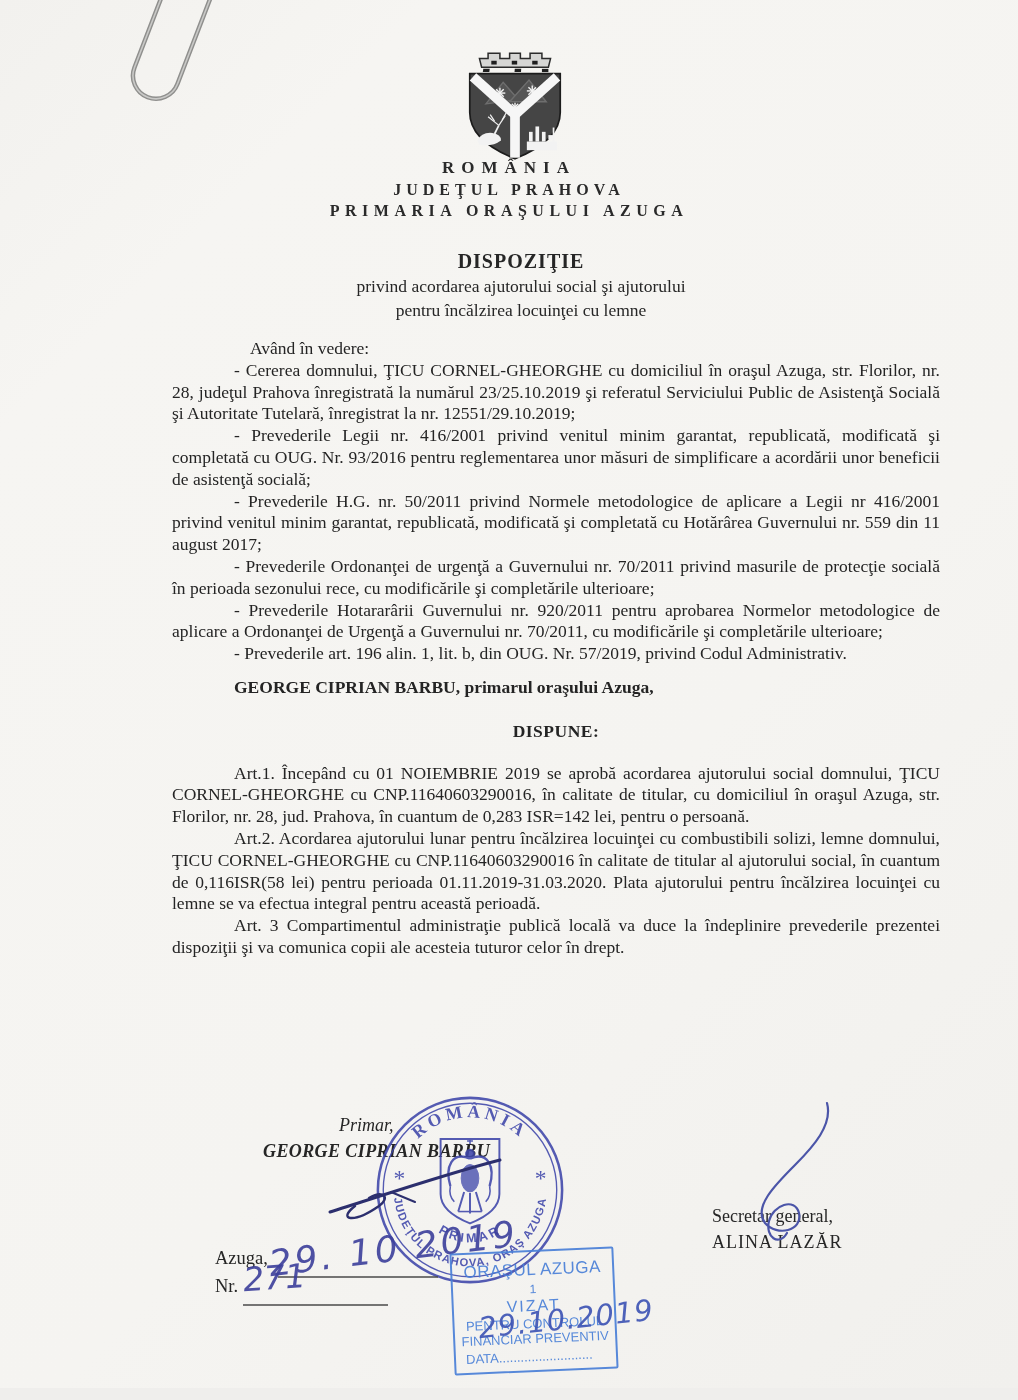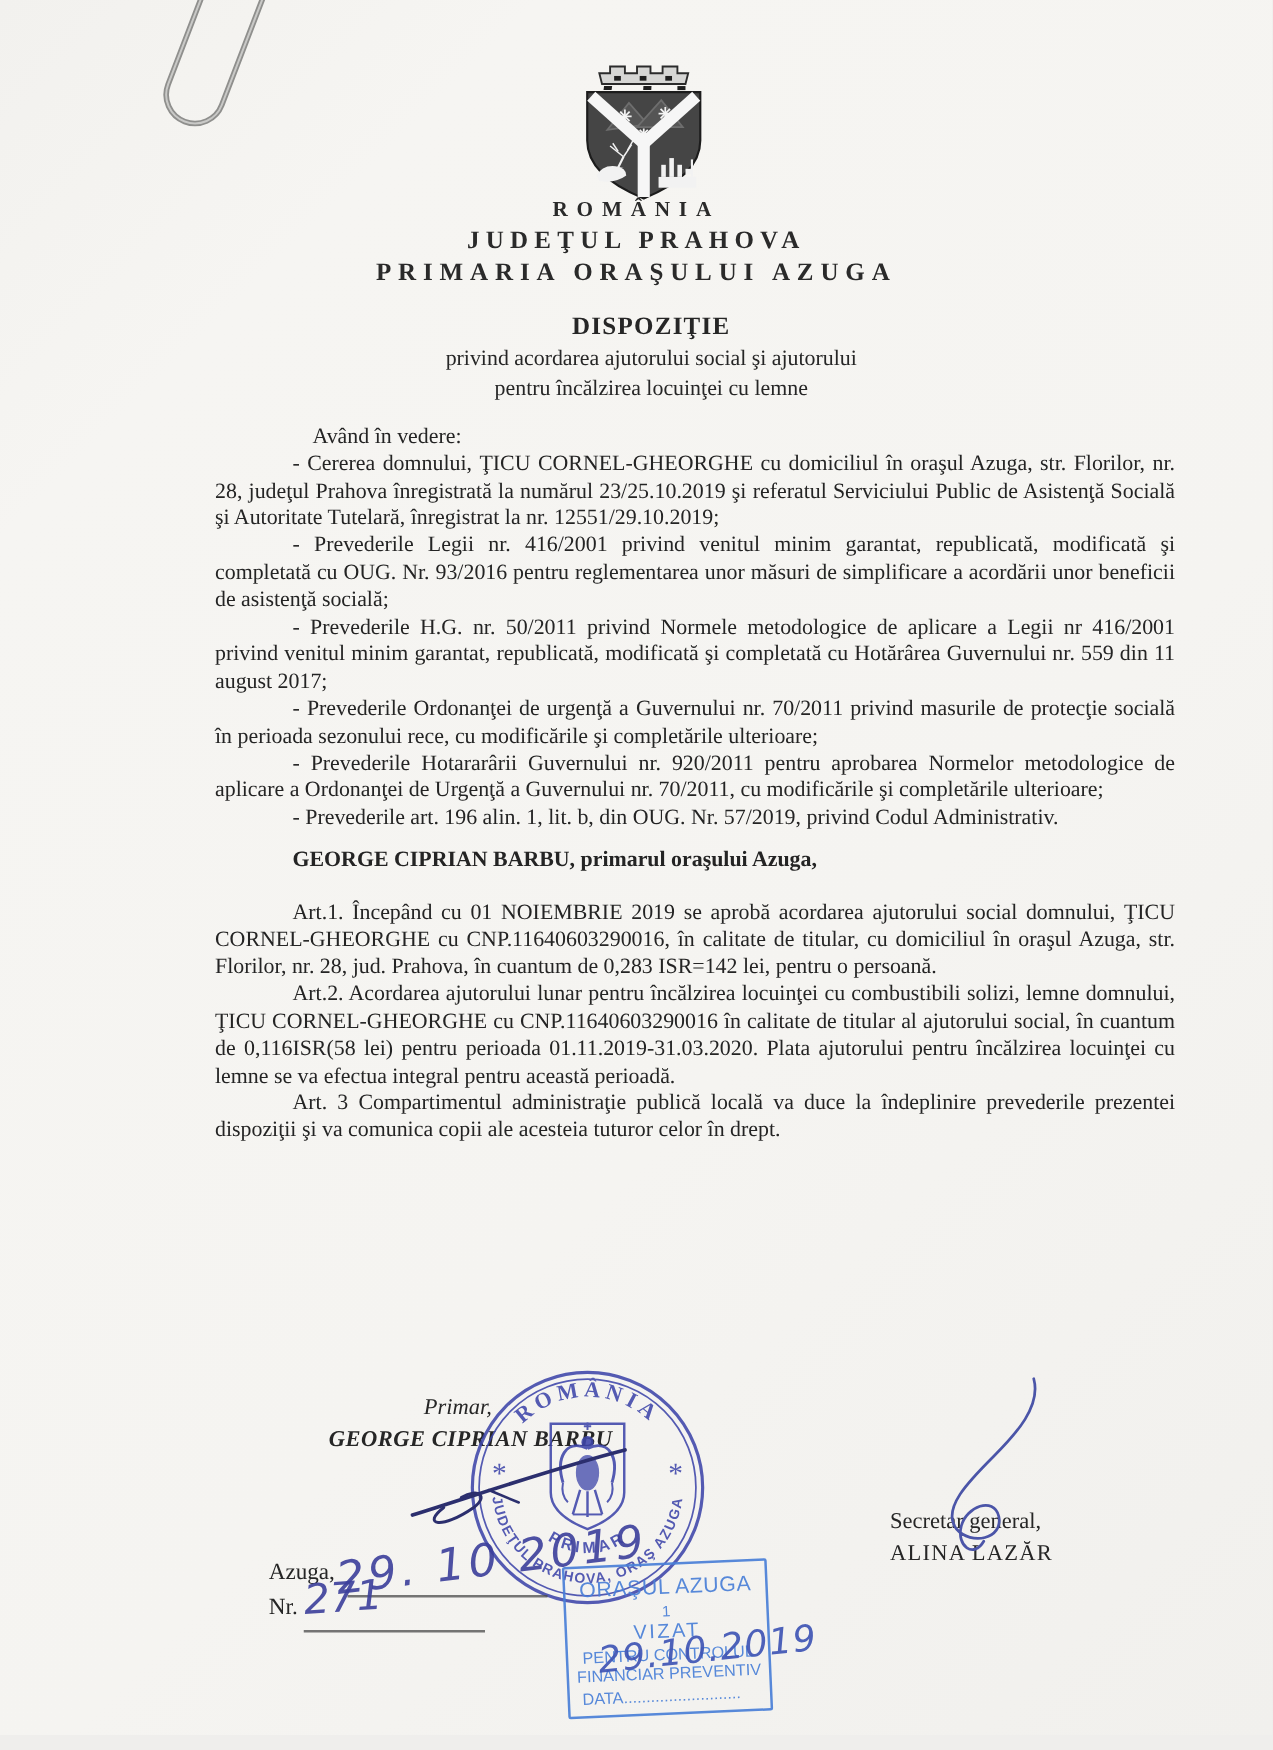--- a/index.html
+++ b/index.html
@@ -11,22 +11,22 @@
     overflow:hidden;
   }
   .page{
     position:relative;width:1018px;height:1388px;
     background:linear-gradient(135deg,#f2f1ee 0%,#f6f5f2 18%,#f5f4f1 60%,#f1f0ed 100%);
   }
   .abs{position:absolute;}
   
   .hdr{left:0;top:158px;width:1018px;text-align:center;font-weight:bold;color:#2a2a2a;}
   .hdr .country{font-size:17px;letter-spacing:7px;}
-  .hdr .county{font-size:20px;letter-spacing:5px;margin-top:3px;}
-  .hdr .institution{font-size:20px;letter-spacing:5.5px;margin-top:3px;}
+  .hdr .county{font-size:16px;letter-spacing:5px;margin-top:3px;}
+  .hdr .institution{font-size:16px;letter-spacing:5.5px;margin-top:3px;}
   
   .title-block{left:12px;top:250px;width:1018px;text-align:center;color:#262626;}
   .title-main{font-size:20px;font-weight:bold;letter-spacing:1px;}
   .title-sub{font-size:17.5px;margin-top:2px;line-height:22px;}
   
   .doc-body{left:172px;top:338px;width:768px;font-size:17.5px;line-height:21.8px;color:#242424;}
   .doc-body p{margin:0;text-align:justify;text-indent:62px;}
   .doc-body p.intro{text-indent:78px;text-align:left;}
   .doc-body p.mayor{margin-top:12px;font-weight:bold;text-align:left;}
   .doc-body p.dispune{margin-top:22px;font-weight:bold;text-align:center;text-indent:0;letter-spacing:0.5px;}
@@ -157,20 +157,21 @@
 
   <div class="abs doc-body">
     <p class="intro">Având în vedere:</p>
     <p>- Cererea domnului, ŢICU CORNEL-GHEORGHE cu domiciliul în oraşul Azuga, str. Florilor, nr. 28, judeţul Prahova înregistrată la numărul 23/25.10.2019 şi referatul Serviciului Public de Asistenţă Socială şi Autoritate Tutelară, înregistrat la nr. 12551/29.10.2019;</p>
     <p>- Prevederile Legii nr. 416/2001 privind venitul minim garantat, republicată, modificată şi completată cu OUG. Nr. 93/2016 pentru reglementarea unor măsuri de simplificare a acordării unor beneficii de asistenţă socială;</p>
     <p>- Prevederile H.G. nr. 50/2011 privind Normele metodologice de aplicare a Legii nr 416/2001 privind venitul minim garantat, republicată, modificată şi completată cu Hotărârea Guvernului nr. 559 din 11 august 2017;</p>
     <p>- Prevederile Ordonanţei de urgenţă a Guvernului nr. 70/2011 privind masurile de protecţie socială în perioada sezonului rece, cu modificările şi completările ulterioare;</p>
     <p>- Prevederile Hotararârii Guvernului nr. 920/2011 pentru aprobarea Normelor metodologice de aplicare a Ordonanţei de Urgenţă a Guvernului nr. 70/2011, cu modificările şi completările ulterioare;</p>
     <p>- Prevederile art. 196 alin. 1, lit. b, din OUG. Nr. 57/2019, privind Codul Administrativ.</p>
     <p class="mayor">GEORGE CIPRIAN BARBU, primarul oraşului Azuga,</p>
+    <p class="dispune">DISPUNE:</p>
     <p class="art-first">Art.1. Începând cu 01 NOIEMBRIE 2019 se aprobă acordarea ajutorului social domnului, ŢICU CORNEL-GHEORGHE cu CNP.11640603290016, în calitate de titular, cu domiciliul în oraşul Azuga, str. Florilor, nr. 28, jud. Prahova, în cuantum de 0,283 ISR=142 lei, pentru o persoană.</p>
     <p>Art.2. Acordarea ajutorului lunar pentru încălzirea locuinţei cu combustibili solizi, lemne domnului, ŢICU CORNEL-GHEORGHE cu CNP.11640603290016 în calitate de titular al ajutorului social, în cuantum de 0,116ISR(58 lei) pentru perioada 01.11.2019-31.03.2020. Plata ajutorului pentru încălzirea locuinţei cu lemne se va efectua integral pentru această perioadă.</p>
     <p>Art. 3 Compartimentul administraţie publică locală va duce la îndeplinire prevederile prezentei dispoziţii şi va comunica copii ale acesteia tuturor celor în drept.</p>
   </div>
 
   <div class="abs sig-left">
     <div class="role">Primar,</div>
     <div class="name">GEORGE CIPRIAN BARBU</div>
   </div>
 

